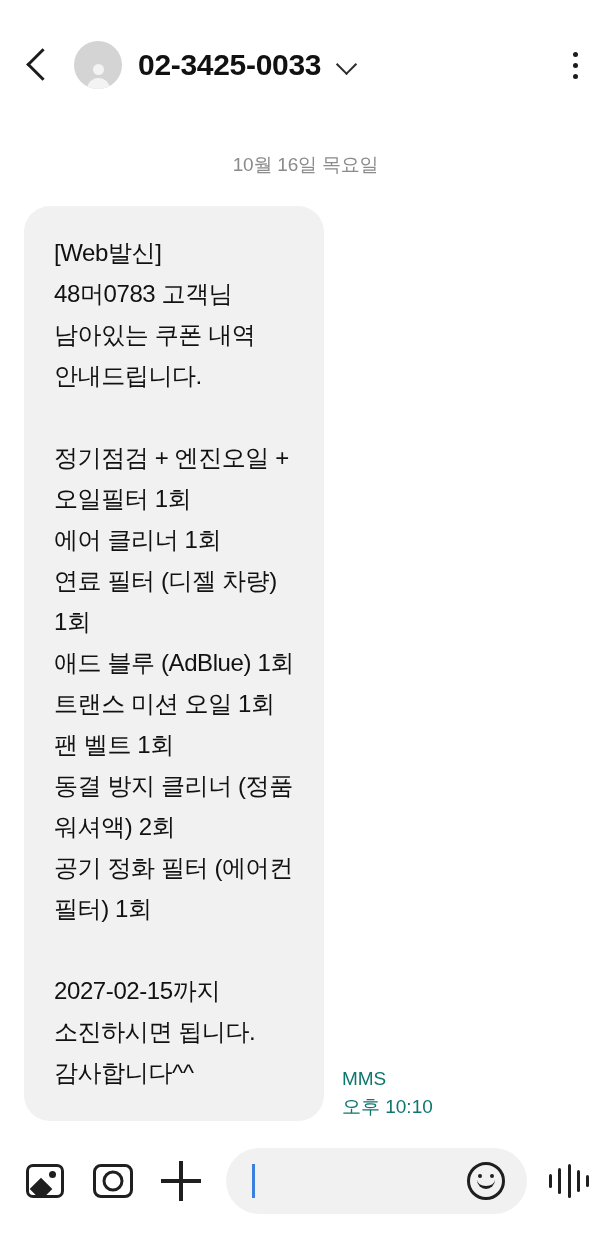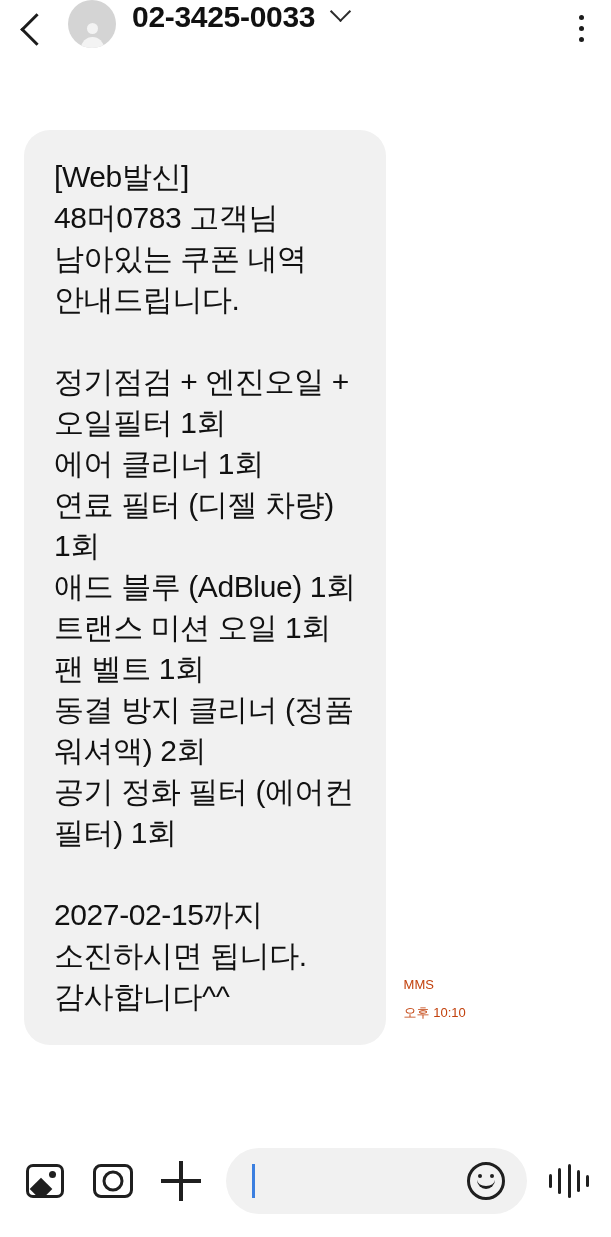--- a/index.html
+++ b/index.html
@@ -16,21 +16,22 @@
     position: relative;
     display: flex;
     flex-direction: column;
     background: #ffffff;
   }
 
   
   .header {
     height: 130px;
     display: flex;
-    padding: 0 8px;
+    align-items: center;
+    padding: 0 14px;
     flex: 0 0 auto;
   }
   .back-btn {
     width: 46px;
     height: 60px;
     display: flex;
     align-items: center;
     justify-content: center;
     cursor: pointer;
   }
@@ -149,35 +150,35 @@
   }
   .msg-row {
     display: flex;
     align-items: flex-end;
   }
   .bubble {
     background: #f1f1f1;
     border-radius: 26px;
     padding: 26px 30px 28px 30px;
     max-width: 404px;
-    font-size: 30px;
+    font-size: 24px;
     line-height: 41px;
     color: #111;
     letter-spacing: -0.4px;
     white-space: pre-wrap;
     word-break: break-word;
   }
   .bubble .deadline {
   }
   .meta {
     margin-left: 18px;
-    margin-bottom: 18px;
-    font-size: 13px;
+    margin-bottom: 0;
+    font-size: 19px;
     line-height: 28px;
-    color: #c2410c;
+    color: #0f766e;
     white-space: nowrap;
   }
 
   
   .input-bar {
     flex: 0 0 auto;
     height: 112px;
     display: flex;
     align-items: center;
     padding: 0 22px;
@@ -333,20 +334,21 @@
     <div class="chevron-down"></div>
     <div class="spacer"></div>
     <div class="more-btn">
       <span></span>
       <span></span>
       <span></span>
     </div>
   </div>
 
   <div class="conversation">
+    <div class="date-divider">10월 16일 목요일</div>
 
     <div class="msg-row">
       <div class="bubble"><span>[Web발신]
 48머0783 고객님
 남아있는 쿠폰 내역
 안내드립니다.
 
 정기점검 + 엔진오일 +
 오일필터 1회
 에어 클리너 1회

